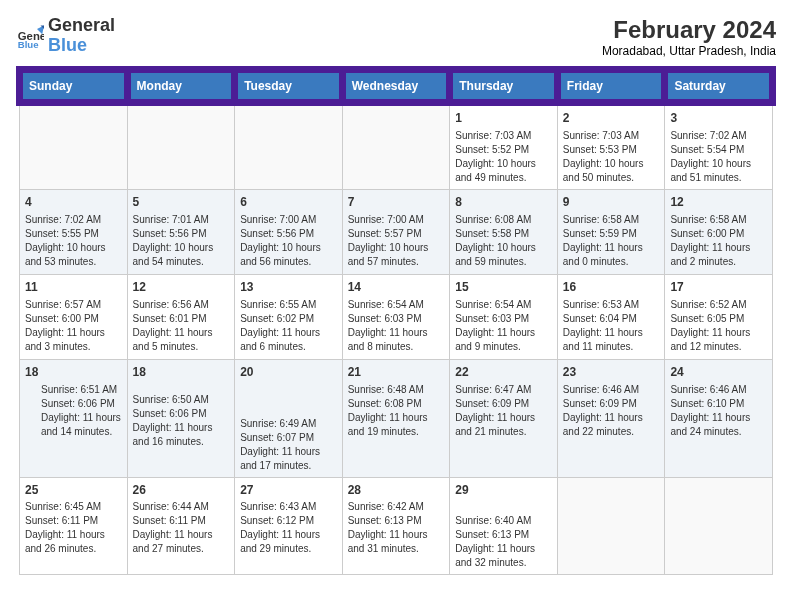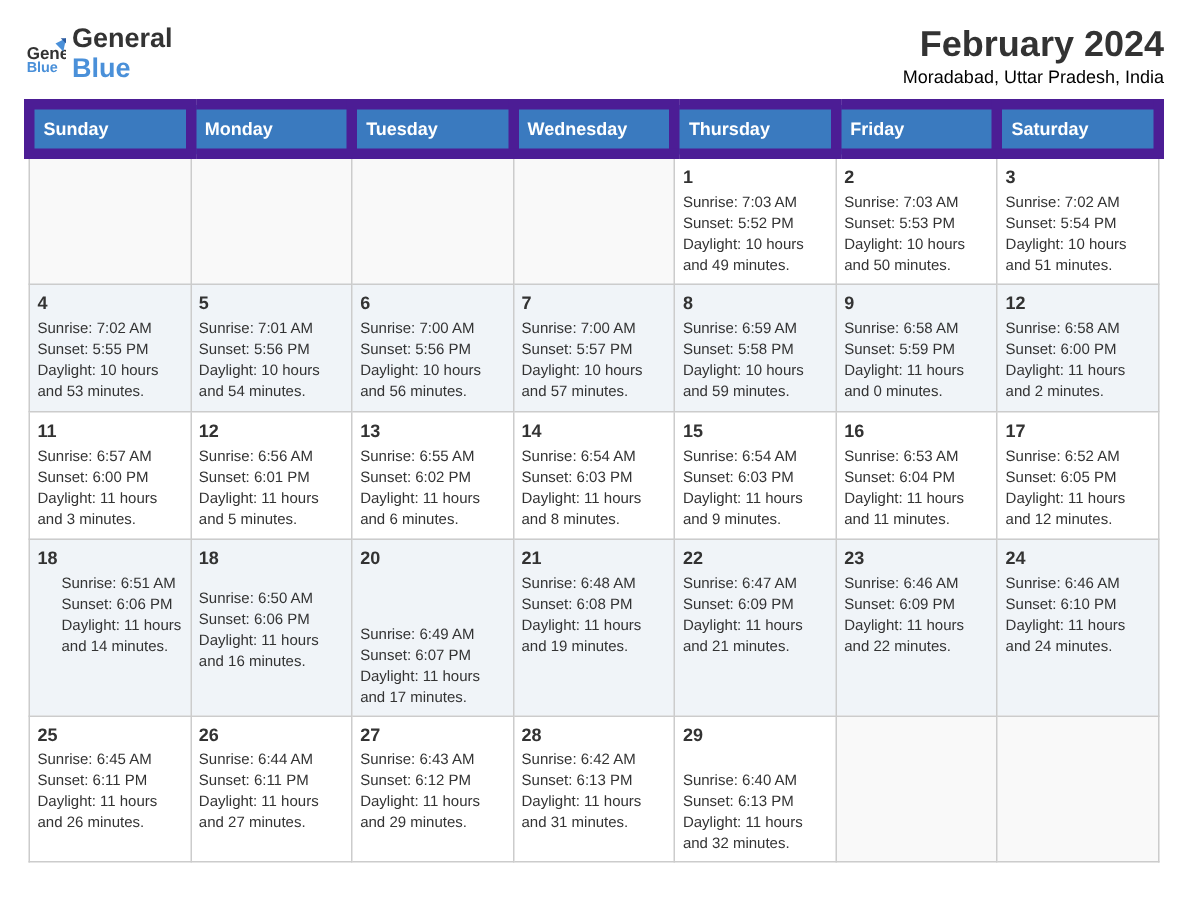--- a/index.html
+++ b/index.html
@@ -174,21 +174,21 @@
         </td>
         <td>
           <span class="day-number">7</span>
           <div class="day-info" style="white-space: pre-line;">Sunrise: 7:00 AM
 Sunset: 5:57 PM
 Daylight: 10 hours
 and 57 minutes.</div>
         </td>
         <td>
           <span class="day-number">8</span>
-          <div class="day-info" style="white-space: pre-line;">Sunrise: 6:59 AM
+          <div class="day-info" style="white-space: pre-line;">Sunrise: 6:08 AM
 Sunset: 5:58 PM
 Daylight: 10 hours
 and 59 minutes.</div>
         </td>
         <td>
           <span class="day-number">9</span>
           <div class="day-info" style="white-space: pre-line;">Sunrise: 6:58 AM
 Sunset: 5:59 PM
 Daylight: 11 hours
 and 0 minutes.</div>

